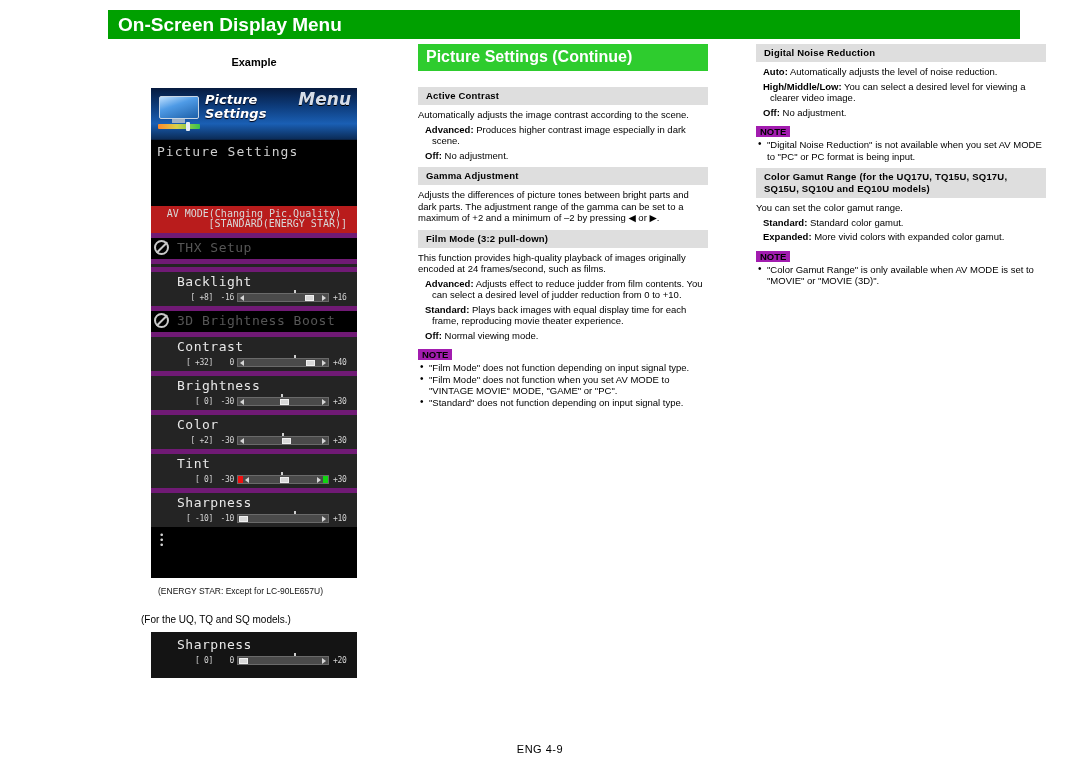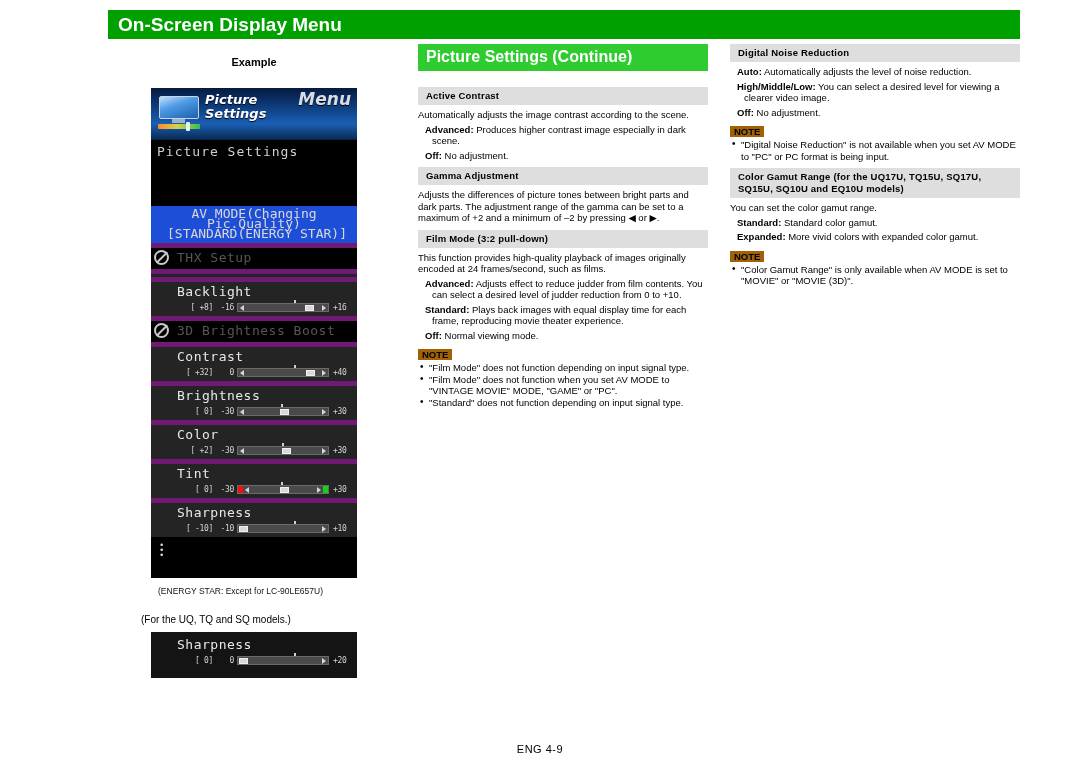--- a/index.html
+++ b/index.html
@@ -83,22 +83,22 @@
 
   
   .tv-section-title {
     height: 26px; background: #000;
     color: #cfcfcf; font-size: 13px;
     padding: 4px 0 0 6px; letter-spacing: 1px;
   }
   .tv-gap { height: 40px; background: #000; }
 
   .tv-avmode {
-    background: #1d4ed8; color: #d8d8d8;
-    font-size: 13px; text-align: center; padding: 3px 4px 4px 4px;
+    background: #b91c1c; color: #d8d8d8;
+    font-size: 10px; text-align: center; padding: 3px 4px 4px 4px;
     line-height: 10px;
   }
   .tv-avmode .line2 { display: block; text-align: right; padding-right: 6px; }
 
   
   .tv-row {
     position: relative; padding: 1px 4px 2px 4px;
     border-top: 5px solid #701a75;
   }
   .tv-row.dark { background: #000000; }
@@ -183,21 +183,21 @@
   .tv-shot-small {
     position: absolute; left: 11px; top: 576px;
     width: 206px; height: 46px; background: #141414;
     font-family: "DejaVu Sans Mono", monospace;
     padding-top: 3px;
   }
 
   
   .col { position: absolute; top: 44px; width: 290px; }
   .col-mid { left: 418px; }
-  .col-right { left: 730px; }
+  .col-right { left: 756px; }
 
   .col-head {
     background: #2ecc2e; color: #ffffff;
     font-size: 16px; font-weight: bold;
     padding: 4px 0 5px 8px; margin-bottom: 16px;
   }
   .sub-head {
     background: #dedede; color: #000;
     font-size: 9.5px; font-weight: bold;
     padding: 3px 6px 3px 8px; margin: 6px 0 4px 0;
@@ -206,21 +206,21 @@
   .col-right .sub-head:first-child { margin-top: 0; }
   p.body {
     font-size: 9.5px; line-height: 11.5px; margin: 0 0 3px 0;
   }
   p.indent {
     font-size: 9.5px; line-height: 11.5px;
     margin: 0 0 3px 0; padding-left: 14px; text-indent: -7px;
   }
   p.indent b, p.body b { font-weight: bold; }
   .note-tag {
-    display: inline-block; background: #a16207; color: #000;
+    display: inline-block; background: #a21caf; color: #000;
     font-size: 9.5px; font-weight: bold; padding: 0 4px; margin: 3px 0 2px 0;
   }
   ul.notes { list-style: none; margin: 0 0 4px 0; padding: 0; }
   ul.notes li {
     font-size: 9.5px; line-height: 11.5px;
     padding-left: 11px; position: relative; margin-bottom: 0px;
   }
   ul.notes li::before {
     content: "\2022"; position: absolute; left: 2px; top: -1px; font-size: 10px;
   }

